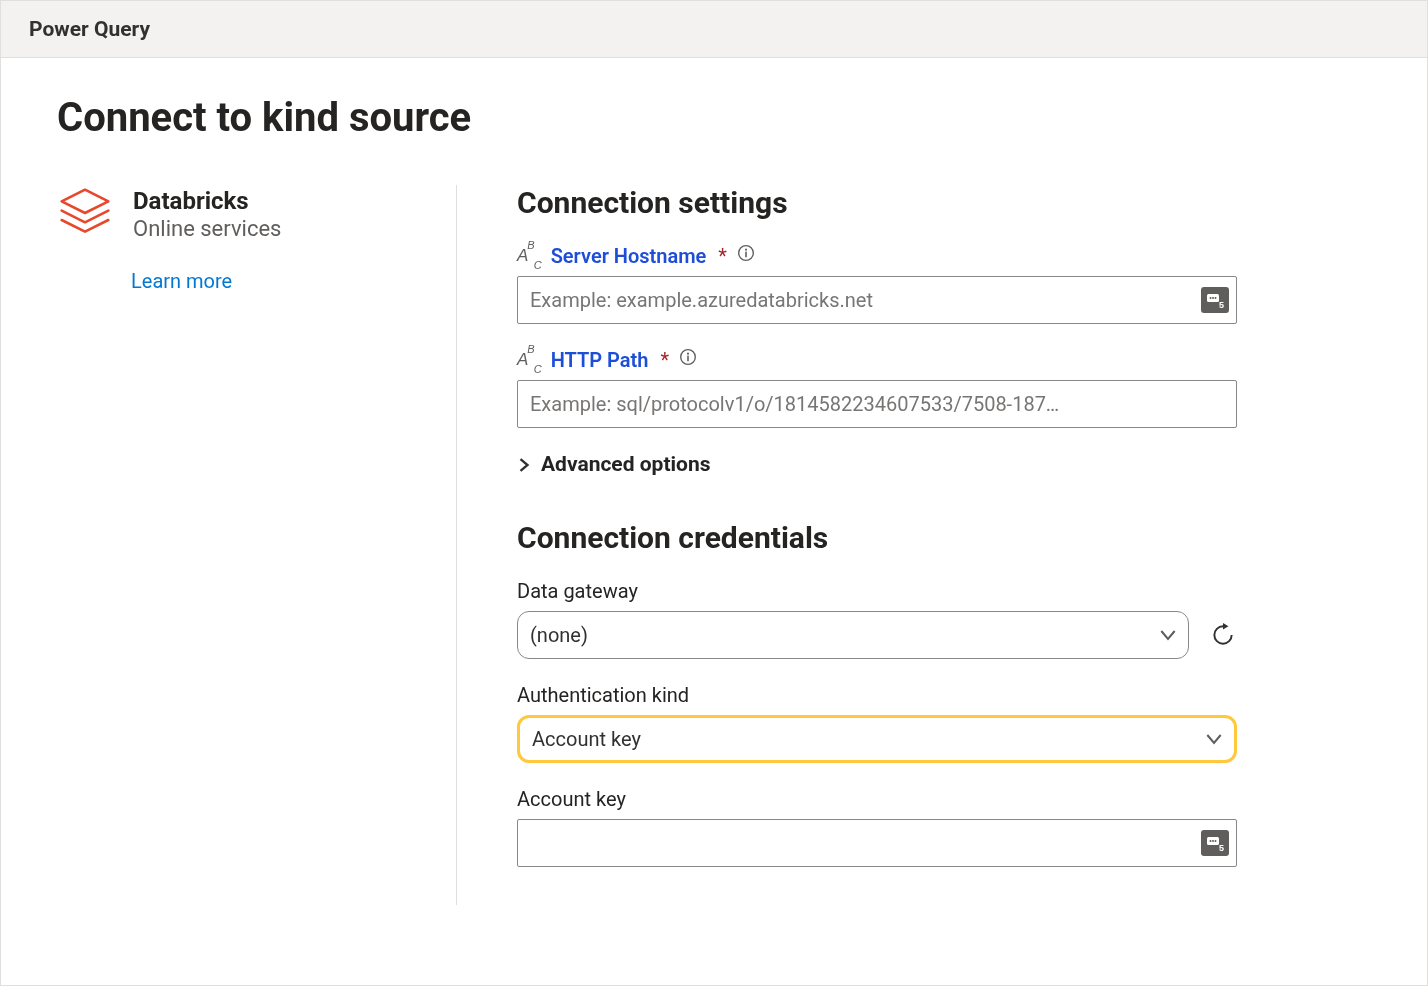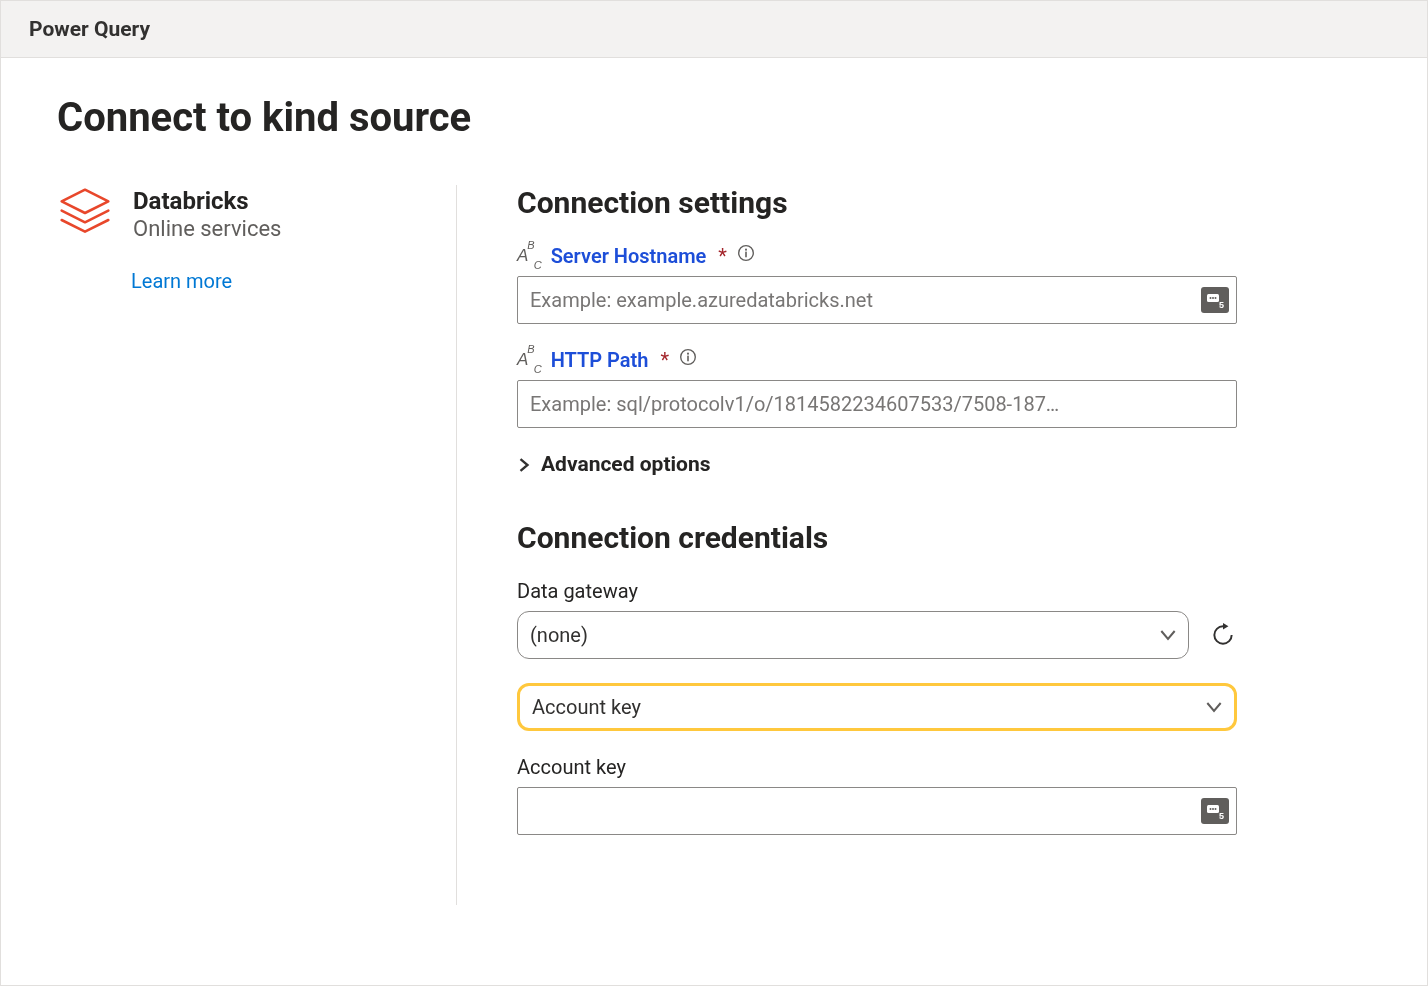--- a/index.html
+++ b/index.html
@@ -148,20 +148,21 @@
             <span class="refresh">
               <svg viewBox="0 0 24 24" width="26" height="26">
                   <path d="M12 4 a8 8 0 1 0 8 8" fill="none" stroke="#323130" stroke-width="1.8"></path>
                   <path d="M12 1 L12 7 L17 4 Z" fill="#323130"></path>
                 </svg>
             </span>
           </div>
         </div>
 
         <div class="field-plain">
+          <div class="plain-label">Authentication kind</div>
           <div class="select highlight">
             <span class="select-value">Account key</span>
             <span class="chevdown">
               <svg viewBox="0 0 12 12" width="16" height="16">
                   <path d="M1 3 L6 9 L11 3" fill="none" stroke="#605e5c" stroke-width="1.5"></path>
                 </svg>
             </span>
           </div>
         </div>
 

